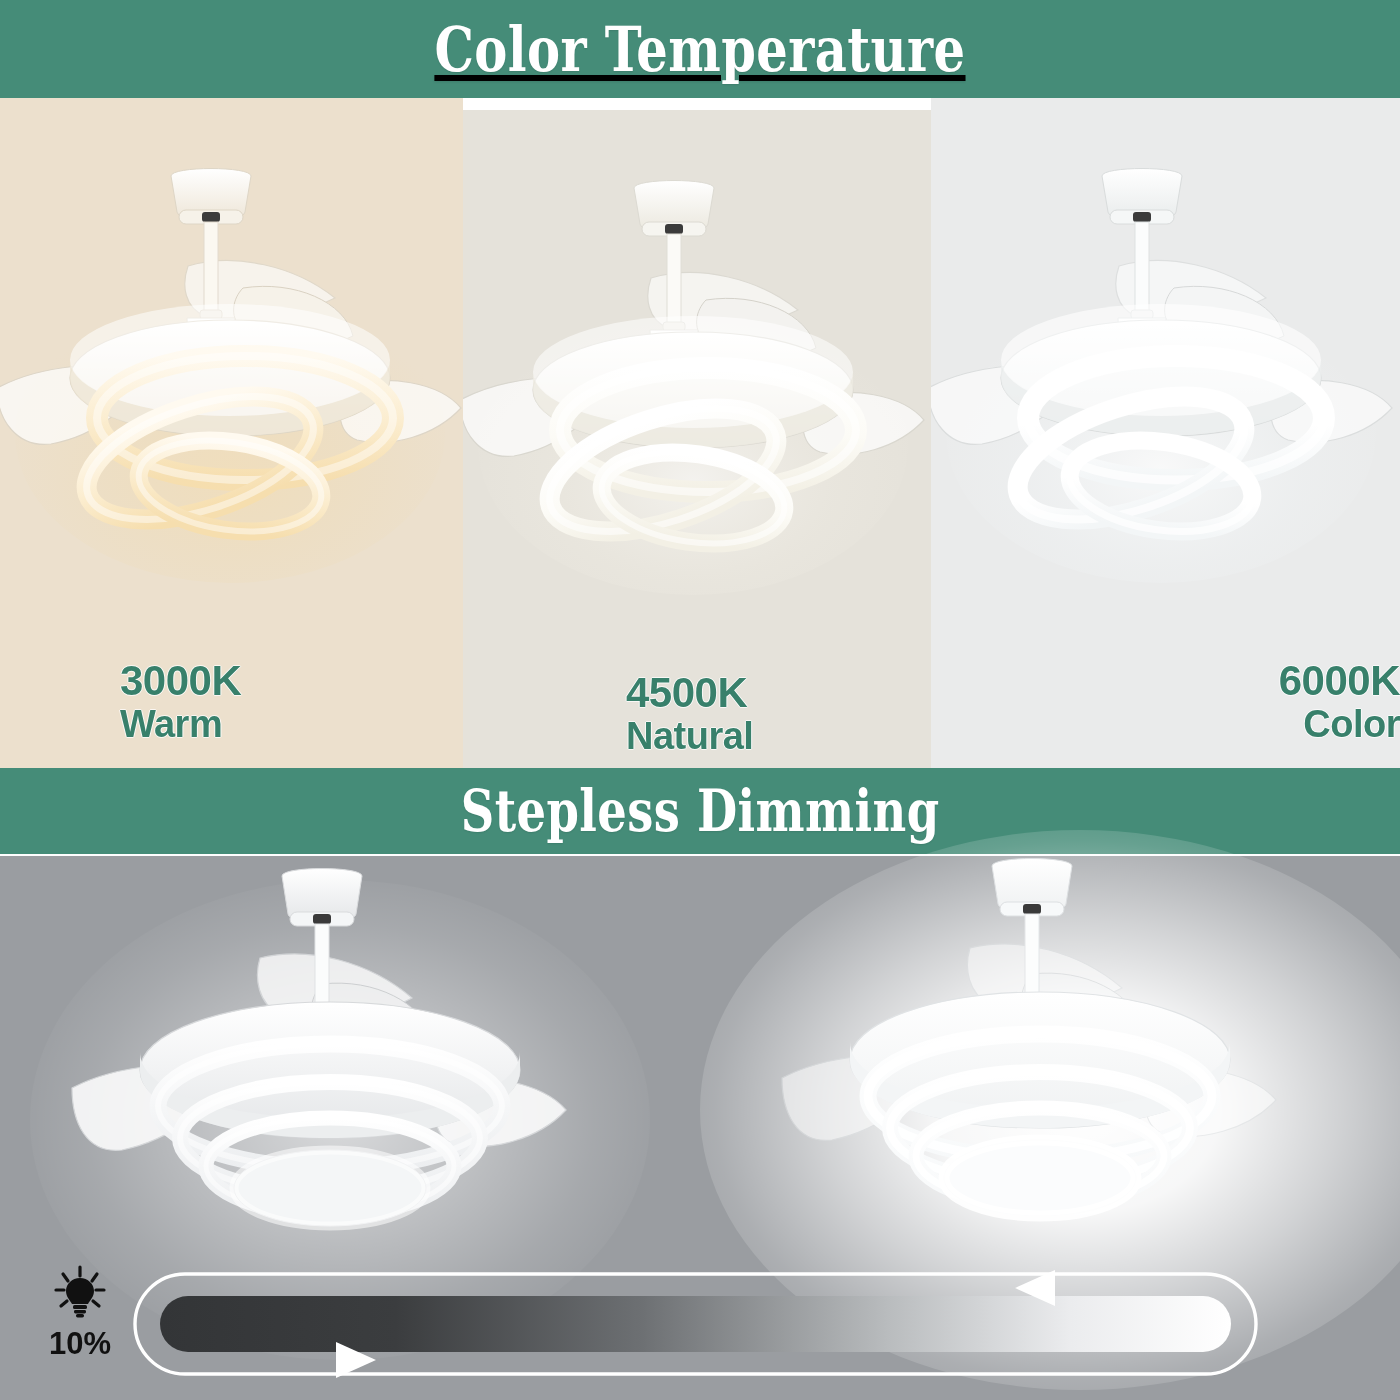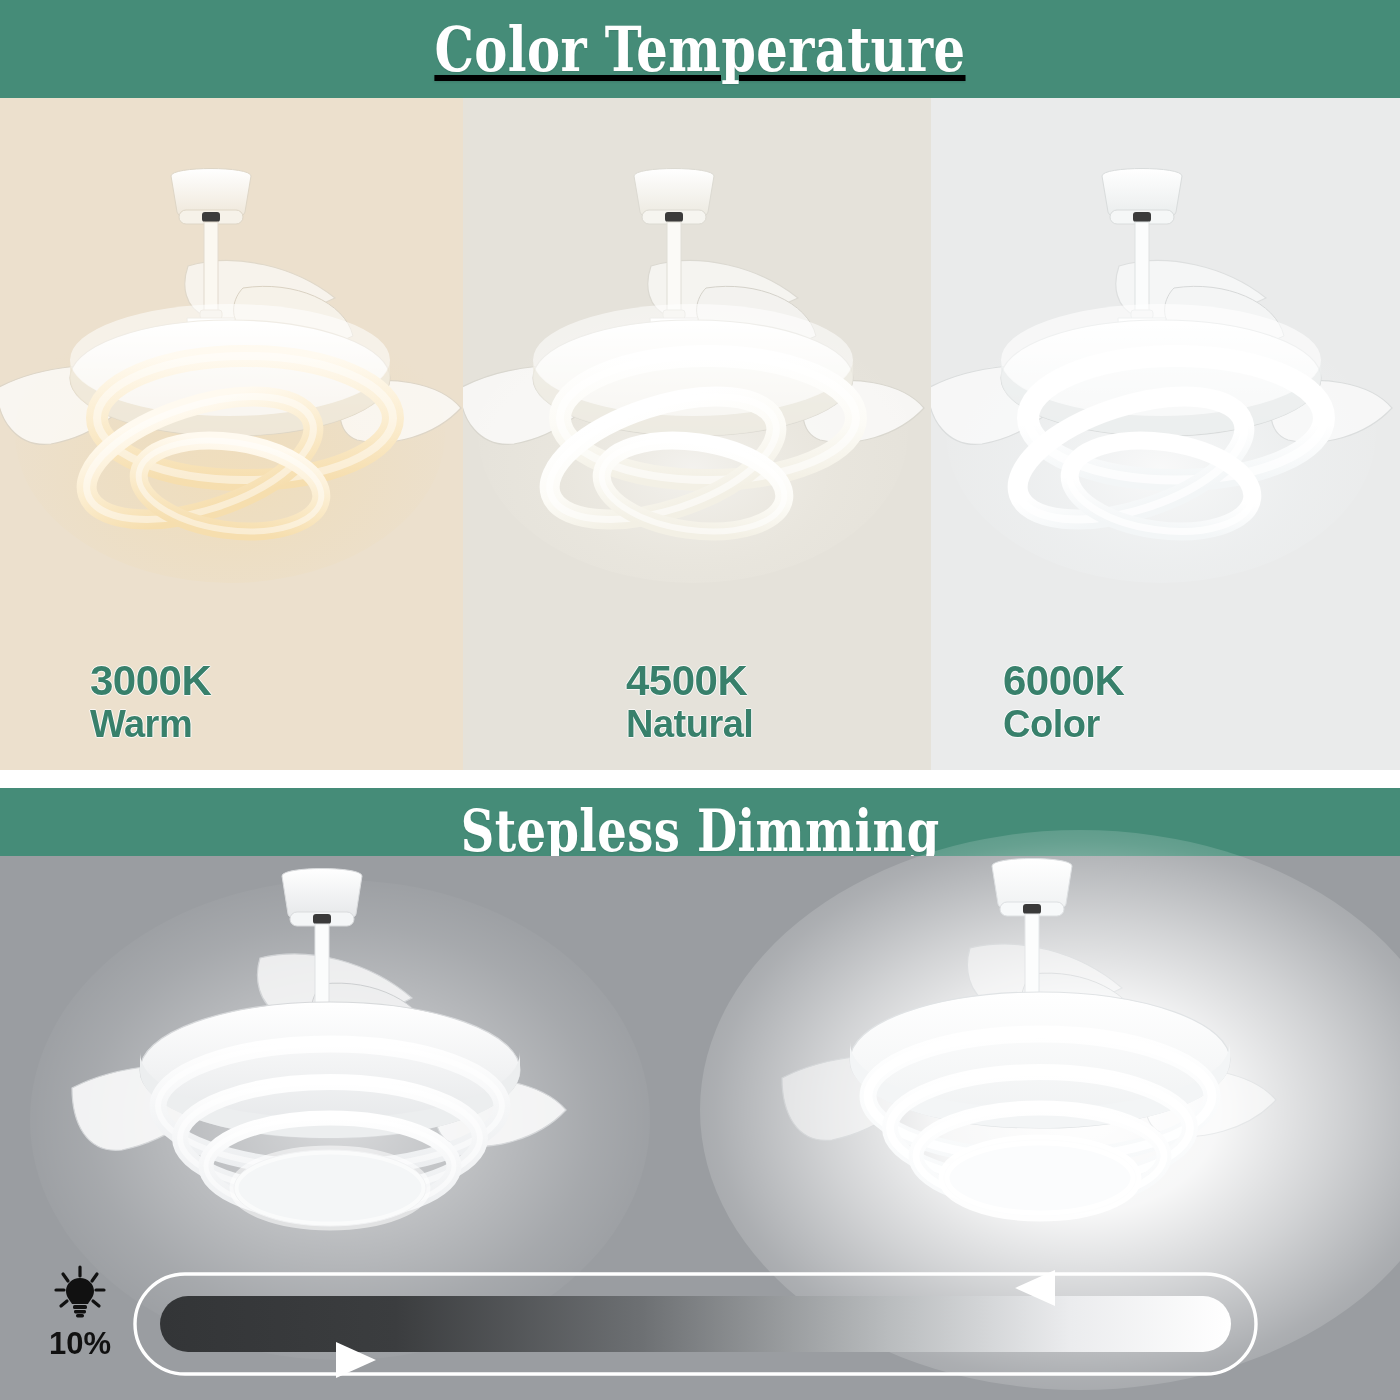--- a/index.html
+++ b/index.html
@@ -22,34 +22,34 @@
     font-weight:700;
     color:#ffffff;
     letter-spacing:0.5px;
     transform:scaleX(0.80);
     transform-origin:center;
     white-space:nowrap;
     text-shadow:0 1px 2px rgba(0,0,0,0.10);
   }
   #banner-ct { top:0; height:98px;text-decoration:underline; }
   #banner-ct .banner-title { font-size:62px; }
-  #banner-sd { top:788px; height:86px; }
+  #banner-sd { top:768px; height:86px; }
   #banner-sd .banner-title { font-size:58px; }
 
   
   .ct-strip { position:absolute; left:0; top:98px; width:1400px; height:672px; display:flex; }
   .ct-panel { position:relative; height:100%; overflow:hidden; }
   .ct-panel.p1 { width:463px; background:#ece0cd; }
-  .ct-panel.p2 { width:468px; background:#e5e2da; }
+  .ct-panel.p2 { width:468px; background:#e5e2da;margin-top:12px; }
   .ct-panel.p3 { width:469px; background:#eaebeb; }
 
   .ct-caption { position:absolute; left:0; width:100%; bottom:24px; padding-left:0; }
-  .ct-caption .inner { padding-left:90px; }
+  .ct-caption .inner { padding-left:120px; }
   .ct-panel.p2 .ct-caption .inner { padding-left:163px; }
-  .ct-panel.p3 .ct-caption .inner { padding-left:72px; }
+  .ct-panel.p3 .ct-caption .inner { padding-left:72px;text-align:right; }
   .ct-k, .ct-name {
     display:block;
     color:#38806b;
     font-weight:700;
     line-height:1.10;
     letter-spacing:-0.5px;
     text-shadow:
       1px 0 0 rgba(255,255,255,.75), -1px 0 0 rgba(255,255,255,.75),
       0 1px 0 rgba(255,255,255,.75), 0 -1px 0 rgba(255,255,255,.75);
   }

